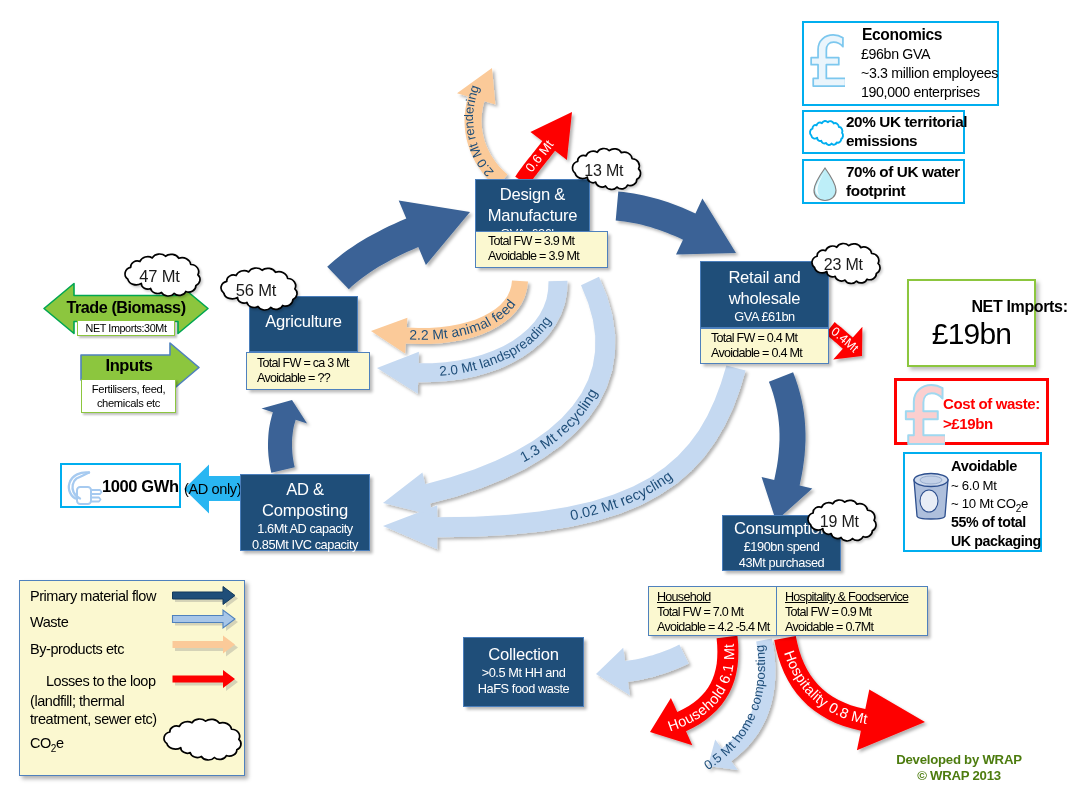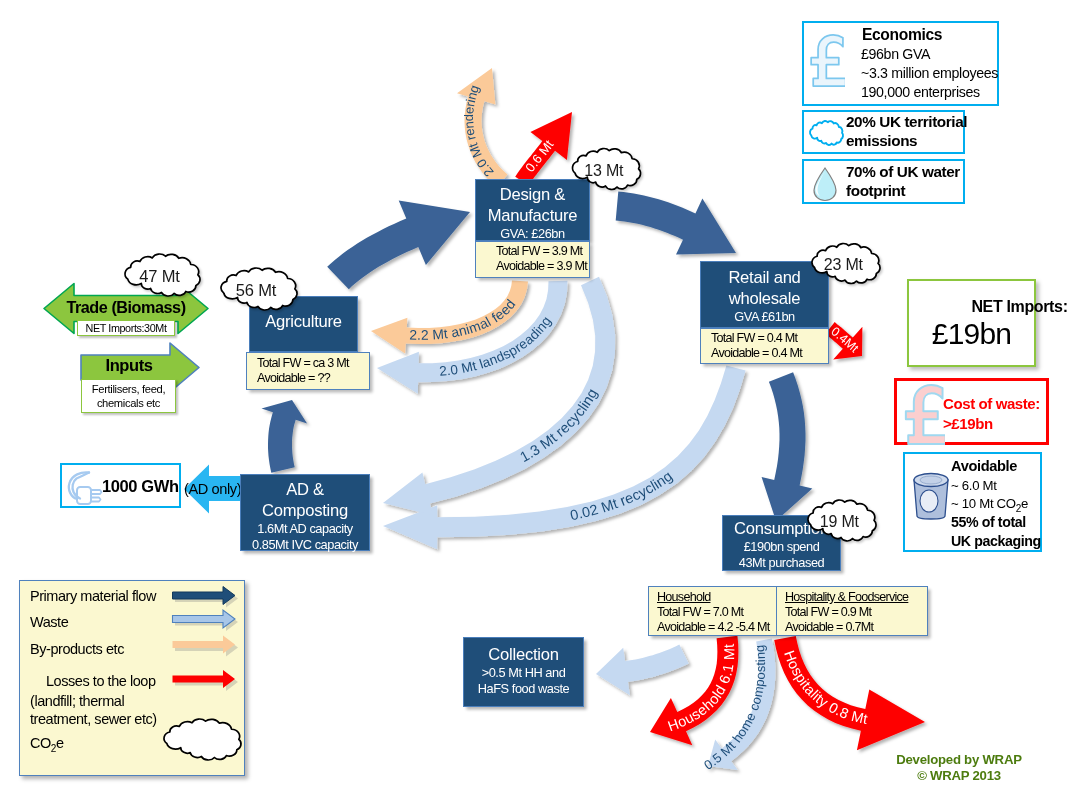--- a/index.html
+++ b/index.html
@@ -111,21 +111,21 @@
 <svg id="adarrowlayer" width="1075" height="791" viewBox="0 0 1075 791" style="position:absolute;left:0;top:0;pointer-events:none;">
   <path d="M184,489 L209,464.5 L209,476 L275,476 L275,501 L209,501 L209,513.5 Z" fill="#29b6f2"></path>
 </svg>
 <div style="position:absolute;left:184px;top:481px;width:98px;font-size:14.6px;letter-spacing:-0.4px;white-space:nowrap;">(AD only)</div>
 
 <div class="nodehead" style="left:475px;top:179px;width:115px;height:62px;padding-top:4px;">
   <div class="nt">Design &amp;</div>
   <div class="nt">Manufacture</div>
   <div class="ns">GVA: £26bn</div>
 </div>
-<div class="ybox" style="left:475px;top:241px;width:115px;height:37px;padding:2px 0 0 20px;">
+<div class="ybox" style="left:475px;top:231px;width:133px;height:37px;padding:2px 0 0 12px;">
   <div>Total FW = 3.9 Mt</div>
   <div>Avoidable = 3.9 Mt</div>
 </div>
 
 <div class="nodehead" style="left:700px;top:261px;width:129px;height:67px;padding-top:5px;">
   <div class="nt">Retail and</div>
   <div class="nt">wholesale</div>
   <div class="ns">GVA £61bn</div>
 </div>
 <div class="ybox" style="left:700px;top:328px;width:129px;height:36px;padding:2px 0 0 10px;">

